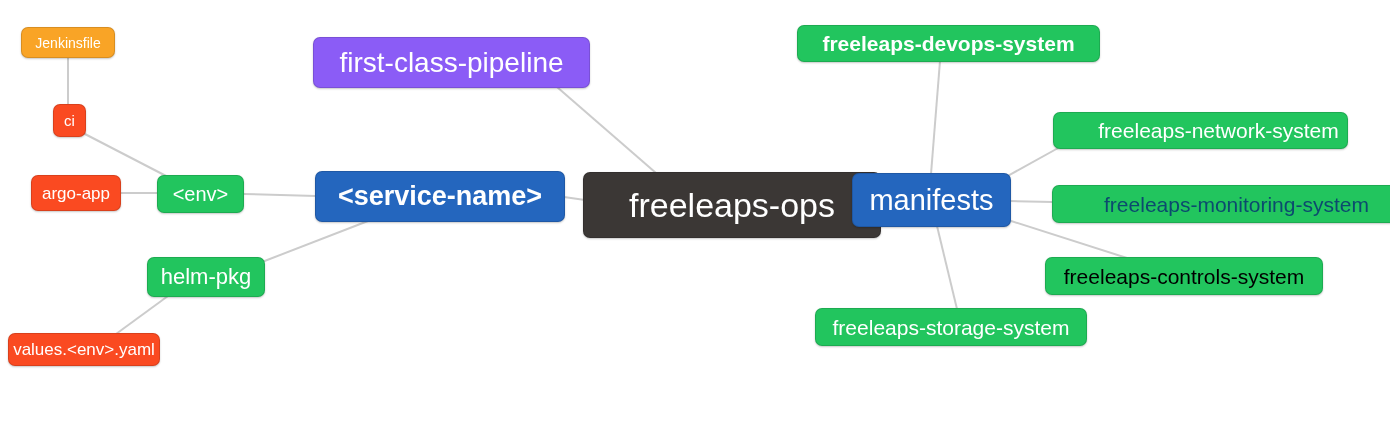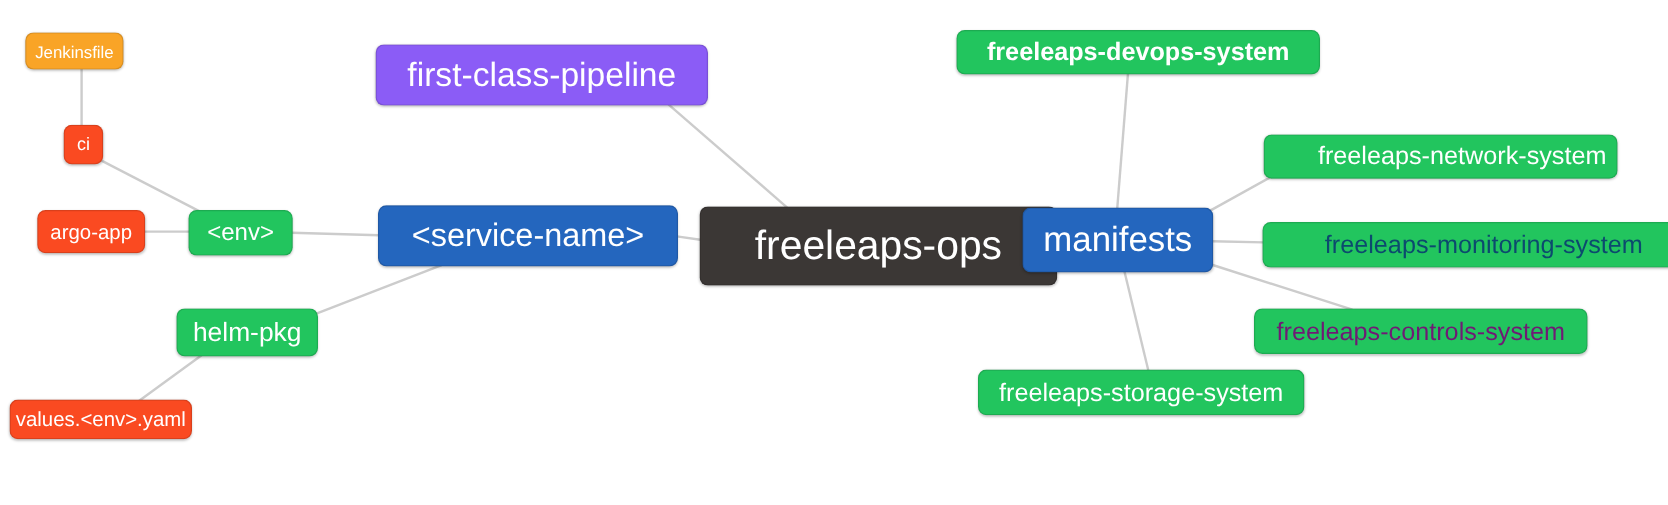--- a/index.html
+++ b/index.html
@@ -49,27 +49,27 @@
     <line class="edge-line" x1="844" y1="203" x2="854" y2="201" stroke="#cccccc" stroke-width="2"></line>
     <line class="edge-line" x1="940" y1="61" x2="931" y2="174" stroke="#cccccc" stroke-width="2"></line>
     <line class="edge-line" x1="1004" y1="178" x2="1060" y2="147" stroke="#cccccc" stroke-width="2"></line>
     <line class="edge-line" x1="1010" y1="201" x2="1053" y2="202" stroke="#cccccc" stroke-width="2"></line>
     <line class="edge-line" x1="1008" y1="220" x2="1127" y2="258" stroke="#cccccc" stroke-width="2"></line>
     <line class="edge-line" x1="937" y1="226" x2="957" y2="309" stroke="#cccccc" stroke-width="2"></line>
   </svg>
 
   <div class="node" style="left: 583px; top: 172px; width: 298px; height: 66px; font-size: 34px; background: rgb(59, 55, 53); color: rgb(255, 255, 255);">freeleaps-ops</div>
   <div class="node" style="left: 313px; top: 37px; width: 277px; height: 51px; font-size: 28px; background: #8b5cf6; color: rgb(255, 255, 255);">first-class-pipeline</div>
-  <div class="node" style="left: 315px; top: 171px; width: 250px; height: 51px; font-size: 27px; background: rgb(36, 102, 190); color: rgb(255, 255, 255);">&lt;service-name&gt;</div>
+  <div class="node" style="left: 315px; top: 171px; width: 250px; height: 51px; font-size: 27px; background: rgb(36, 102, 190); color: rgb(255, 255, 255); font-weight: bold;">&lt;service-name&gt;</div>
   <div class="node" style="left: 852px; top: 173px; width: 159px; height: 54px; font-size: 29px; background: rgb(36, 102, 190); color: rgb(255, 255, 255);">manifests</div>
   <div class="node" style="left: 157px; top: 175px; width: 87px; height: 38px; font-size: 20px; background: rgb(34, 197, 94); color: rgb(255, 255, 255);">&lt;env&gt;</div>
   <div class="node" style="left: 147px; top: 257px; width: 118px; height: 40px; font-size: 22px; background: rgb(34, 197, 94); color: rgb(255, 255, 255);">helm-pkg</div>
   <div class="node" style="left: 53px; top: 104px; width: 33px; height: 33px; font-size: 15px; background: rgb(250, 74, 33); color: rgb(255, 255, 255);">ci</div>
   <div class="node" style="left: 31px; top: 175px; width: 90px; height: 36px; font-size: 17px; background: rgb(250, 74, 33); color: rgb(255, 255, 255);">argo-app</div>
   <div class="node" style="left: 8px; top: 333px; width: 152px; height: 33px; font-size: 17px; background: rgb(250, 74, 33); color: rgb(255, 255, 255);">values.&lt;env&gt;.yaml</div>
-  <div class="node" style="left: 21px; top: 27px; width: 82px; height: 31px; font-size: 14px; background: rgb(249, 164, 38); color: rgb(255, 255, 255);">Jenkinsfile</div>
+  <div class="node" style="left: 21px; top: 27px; width: 94px; height: 31px; font-size: 14px; background: rgb(249, 164, 38); color: rgb(255, 255, 255);">Jenkinsfile</div>
   <div class="node" style="left: 797px; top: 25px; width: 303px; height: 37px; font-size: 21px; background: rgb(34, 197, 94); color: rgb(255, 255, 255); font-weight: bold;">freeleaps-devops-system</div>
   <div class="node" style="left: 1053px; top: 112px; width: 295px; height: 37px; font-size: 21px; background: rgb(34, 197, 94); color: rgb(255, 255, 255); padding-left: 36px;">freeleaps-network-system</div>
   <div class="node" style="left: 1052px; top: 185px; width: 369px; height: 38px; font-size: 21px; background: rgb(34, 197, 94); color: #0c4a6e;">freeleaps-monitoring-system</div>
-  <div class="node" style="left: 1045px; top: 257px; width: 278px; height: 38px; font-size: 21px; background: rgb(34, 197, 94); color: #701a75;">freeleaps-controls-system</div>
+  <div class="node" style="left: 1045px; top: 257px; width: 278px; height: 38px; font-size: 21px; background: rgb(34, 197, 94); color: #000000;">freeleaps-controls-system</div>
   <div class="node" style="left: 815px; top: 308px; width: 272px; height: 38px; font-size: 21px; background: rgb(34, 197, 94); color: rgb(255, 255, 255);">freeleaps-storage-system</div>
 
 </div>
 
 </body></html>

